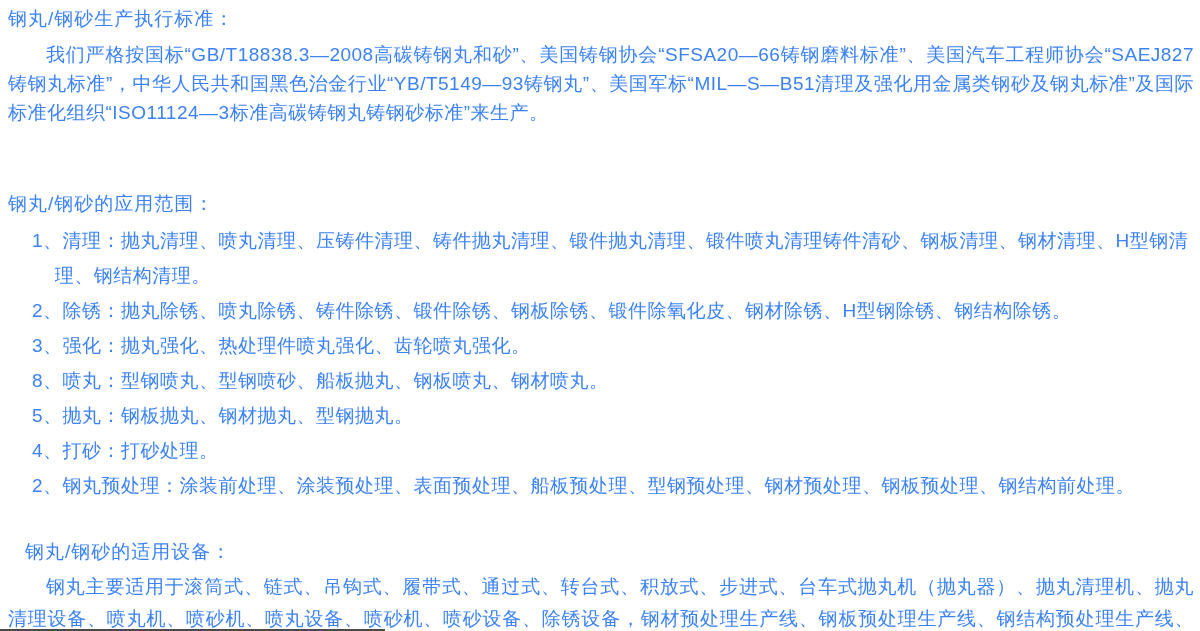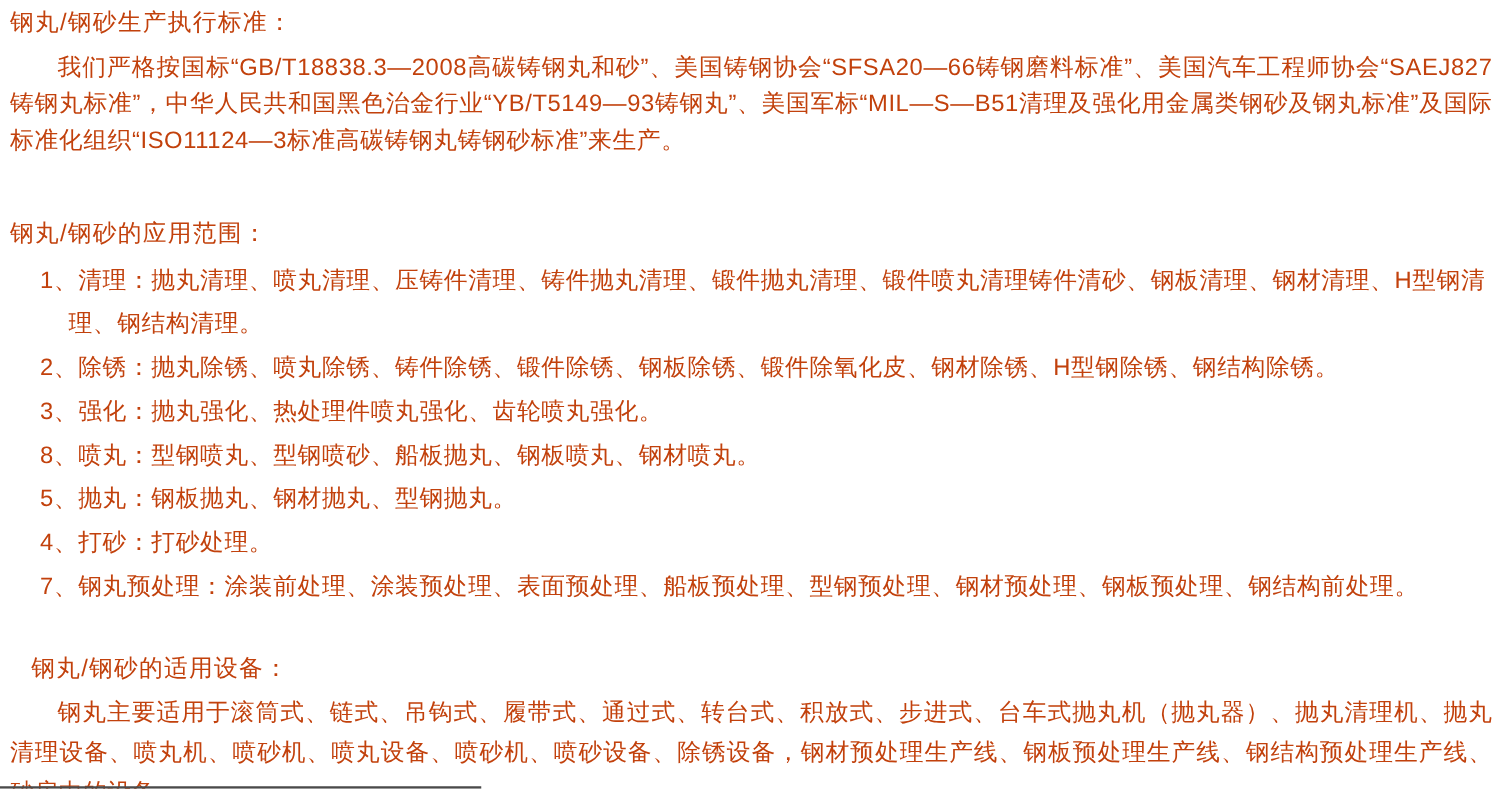--- a/index.html
+++ b/index.html
@@ -10,31 +10,31 @@
     height: 631px;
     overflow: hidden;
     font-family: "Liberation Sans", "DejaVu Sans", sans-serif;
   }
   .doc {
     position: relative;
     box-sizing: border-box;
     width: 1200px;
     height: 631px;
     padding: 6px 6px 0 8px;
-    color: #c2410c;
+    color: #3b82f6;
     font-size: 19px;
   }
   .sec-heading {
     margin: 0;
     font-size: 19px;
     font-weight: normal;
     line-height: 26px;
     letter-spacing: 1px;
   }
-  .sec-heading.gap1 { margin-top: 48px; }
+  .sec-heading.gap1 { margin-top: 64px; }
   .sec-heading.gap2 { margin-top: 36px; margin-left: 17px; }
   .para {
     margin: 8px 0 0 0;
     line-height: 29px;
     text-indent: 2em;
     text-align: justify;
     letter-spacing: 0.5px;
   }
   .para.equip {
     margin-top: 6px;
@@ -71,21 +71,21 @@
 
   <h2 class="sec-heading gap1">钢丸/钢砂的应用范围：</h2>
 
   <div class="app-list">
     <p class="app-item">1、清理：抛丸清理、喷丸清理、压铸件清理、铸件抛丸清理、锻件抛丸清理、锻件喷丸清理铸件清砂、钢板清理、钢材清理、H型钢清理、钢结构清理。</p>
     <p class="app-item">2、除锈：抛丸除锈、喷丸除锈、铸件除锈、锻件除锈、钢板除锈、锻件除氧化皮、钢材除锈、H型钢除锈、钢结构除锈。</p>
     <p class="app-item">3、强化：抛丸强化、热处理件喷丸强化、齿轮喷丸强化。</p>
     <p class="app-item">8、喷丸：型钢喷丸、型钢喷砂、船板抛丸、钢板喷丸、钢材喷丸。</p>
     <p class="app-item">5、抛丸：钢板抛丸、钢材抛丸、型钢抛丸。</p>
     <p class="app-item">4、打砂：打砂处理。</p>
-    <p class="app-item">7、钢丸预处理：涂装前处理、涂装预处理、表面预处理、船板预处理、型钢预处理、钢材预处理、钢板预处理、钢结构前处理。</p>
+    <p class="app-item">2、钢丸预处理：涂装前处理、涂装预处理、表面预处理、船板预处理、型钢预处理、钢材预处理、钢板预处理、钢结构前处理。</p>
   </div>
 
   <h2 class="sec-heading gap2">钢丸/钢砂的适用设备：</h2>
 
   <p class="para equip">钢丸主要适用于滚筒式、链式、吊钩式、履带式、通过式、转台式、积放式、步进式、台车式抛丸机（抛丸器）、抛丸清理机、抛丸清理设备、喷丸机、喷砂机、喷丸设备、喷砂机、喷砂设备、除锈设备，钢材预处理生产线、钢板预处理生产线、钢结构预处理生产线、砂房中的设备。</p>
 
   <div class="bottom-bar"></div>
 </div>
 
 </body></html>

